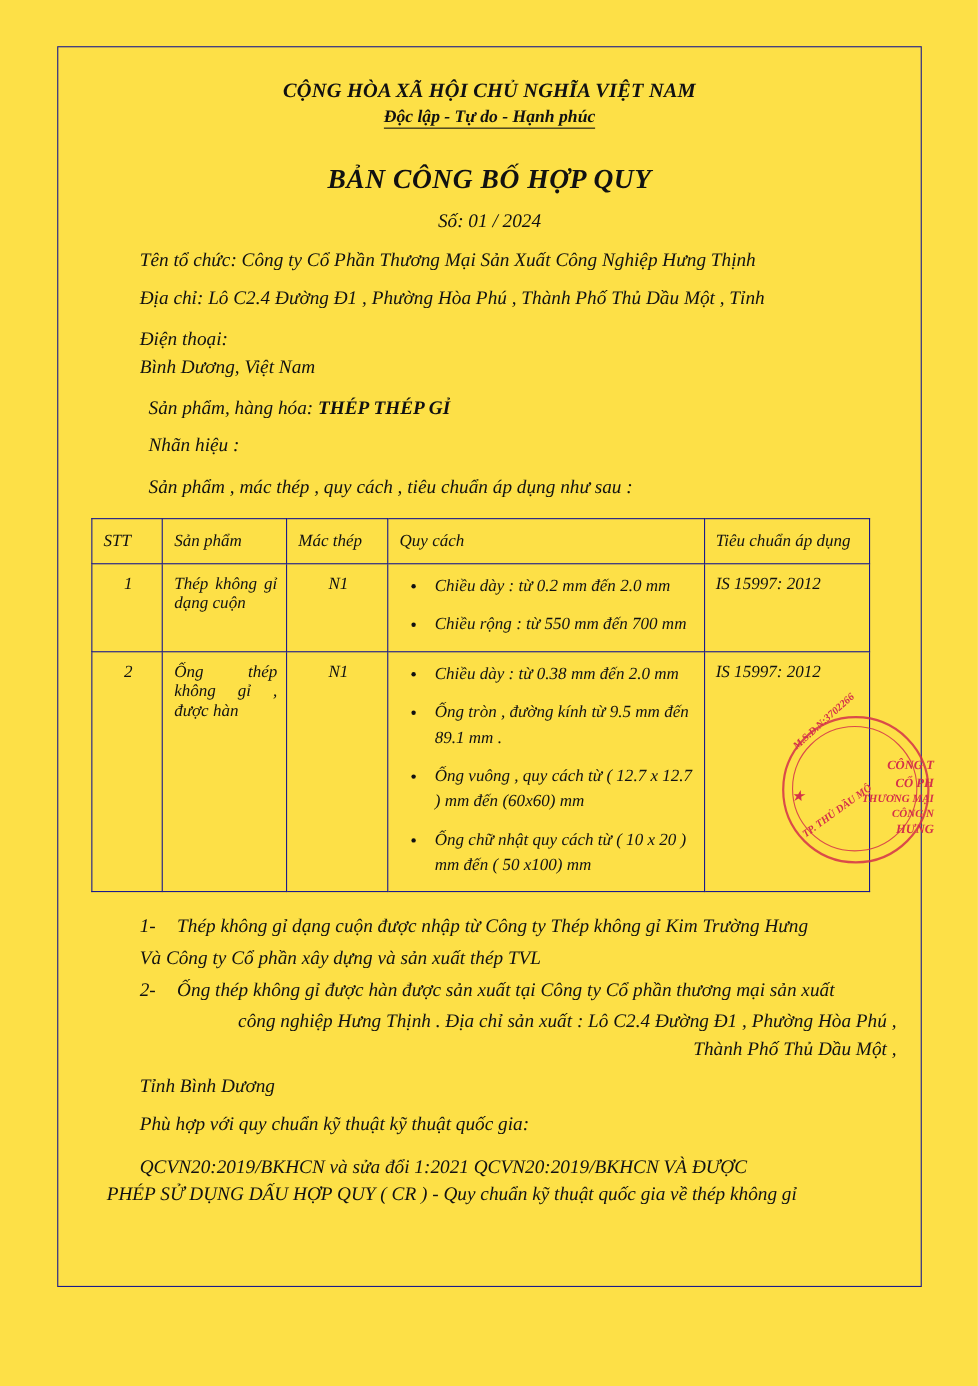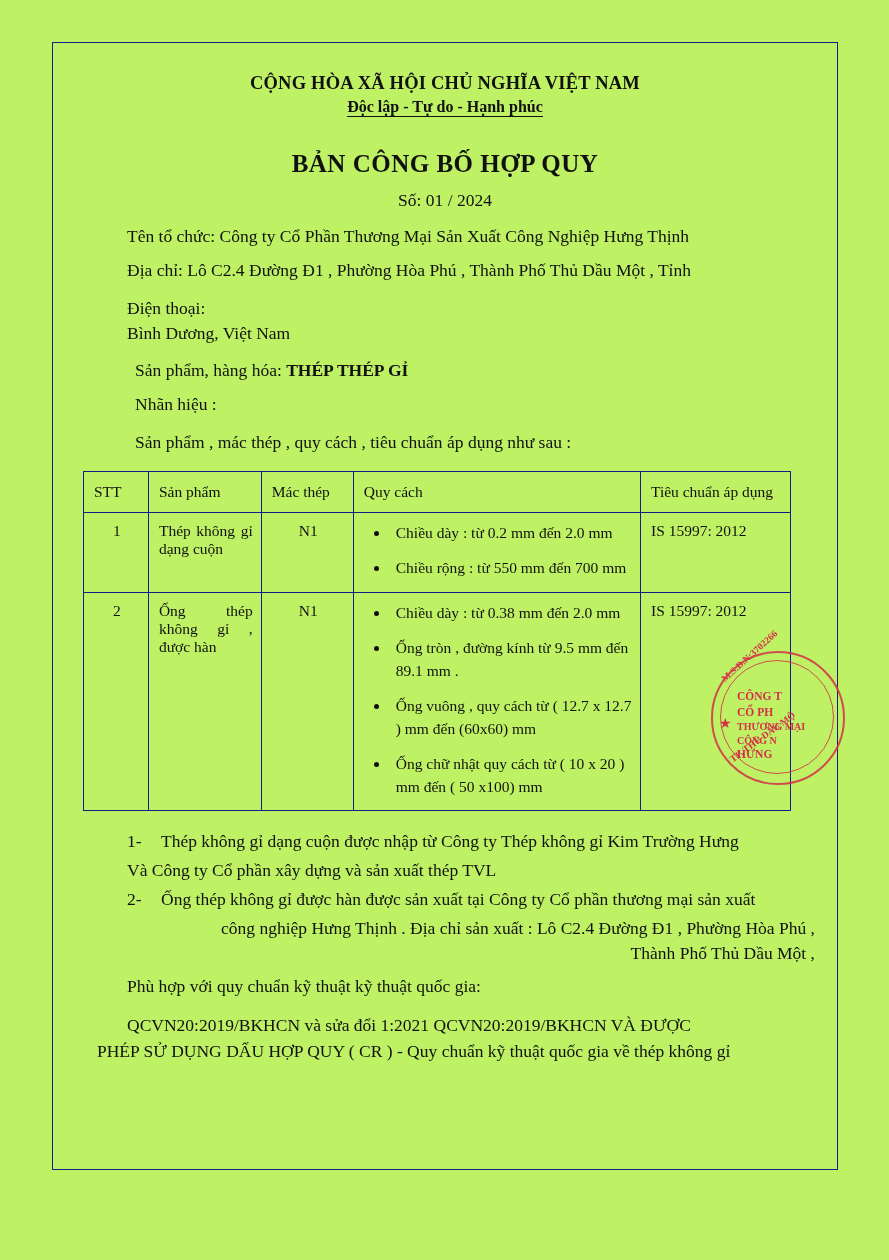--- a/index.html
+++ b/index.html
@@ -13,21 +13,22 @@
     position: relative;
     font-family: "Liberation Serif", serif;
     color: #111111;
     overflow: hidden;
   }
   .page {
     position: absolute;
     left: 0; top: 0;
     width: 889px;
     height: 1260px;
-    background: #bef264;
+    background: #fde047;
+    font-style: italic;
   }
   .doc-border {
     position: absolute;
     left: 52px;
     top: 42px;
     width: 786px;
     height: 1128px;
     border: 1px solid #1a1a8c;
     box-sizing: border-box;
   }
@@ -194,28 +195,28 @@
     transform-origin: left center;
   }
   .stamp .arc-bottom {
     left: 20px;
     top: 104px;
     transform: rotate(-36deg);
     transform-origin: left center;
   }
   .stamp .center-text {
     position: absolute;
-    left: 26px;
+    left: 42px;
     top: 38px;
     width: 96px;
     color: #d4304a;
     font-size: 10px;
     font-weight: bold;
     line-height: 1.35;
-    text-align: left;
+    text-align: right;
   }
   .stamp .center-text .big { font-size: 11.5px; }
 </style>
 </head>
 <body>
 
 <div class="page">
   <div class="doc-border"></div>
 
   <div class="content">
@@ -288,20 +289,21 @@
 
     <ol class="notes" style="margin-top:4px">
       <li>
         <span class="marker">2-</span>
         <span>Ống thép không gỉ được hàn được sản xuất tại Công ty Cổ phần thương mại sản xuất</span>
       </li>
     </ol>
     <div class="note-cont ind">công nghiệp Hưng Thịnh . Địa chỉ sản xuất : Lô C2.4 Đường Đ1 , Phường Hòa Phú ,</div>
     <div class="note-cont ind">Thành Phố Thủ Dầu Một ,</div>
 
+    <div class="para" style="margin-top:10px">Tỉnh Bình Dương</div>
     <div class="para tight">Phù hợp với quy chuẩn kỹ thuật kỹ thuật quốc gia:</div>
 
     <div class="final-block">
       <span class="l1">QCVN20:2019/BKHCN và sửa đổi 1:2021  QCVN20:2019/BKHCN VÀ ĐƯỢC</span>
       <span>PHÉP SỬ DỤNG DẤU HỢP QUY ( CR ) -  Quy chuẩn kỹ thuật quốc gia về thép không gỉ</span>
     </div>
 
     <div class="stamp">
       <div class="ring"></div>
       <div class="ring inner"></div>

